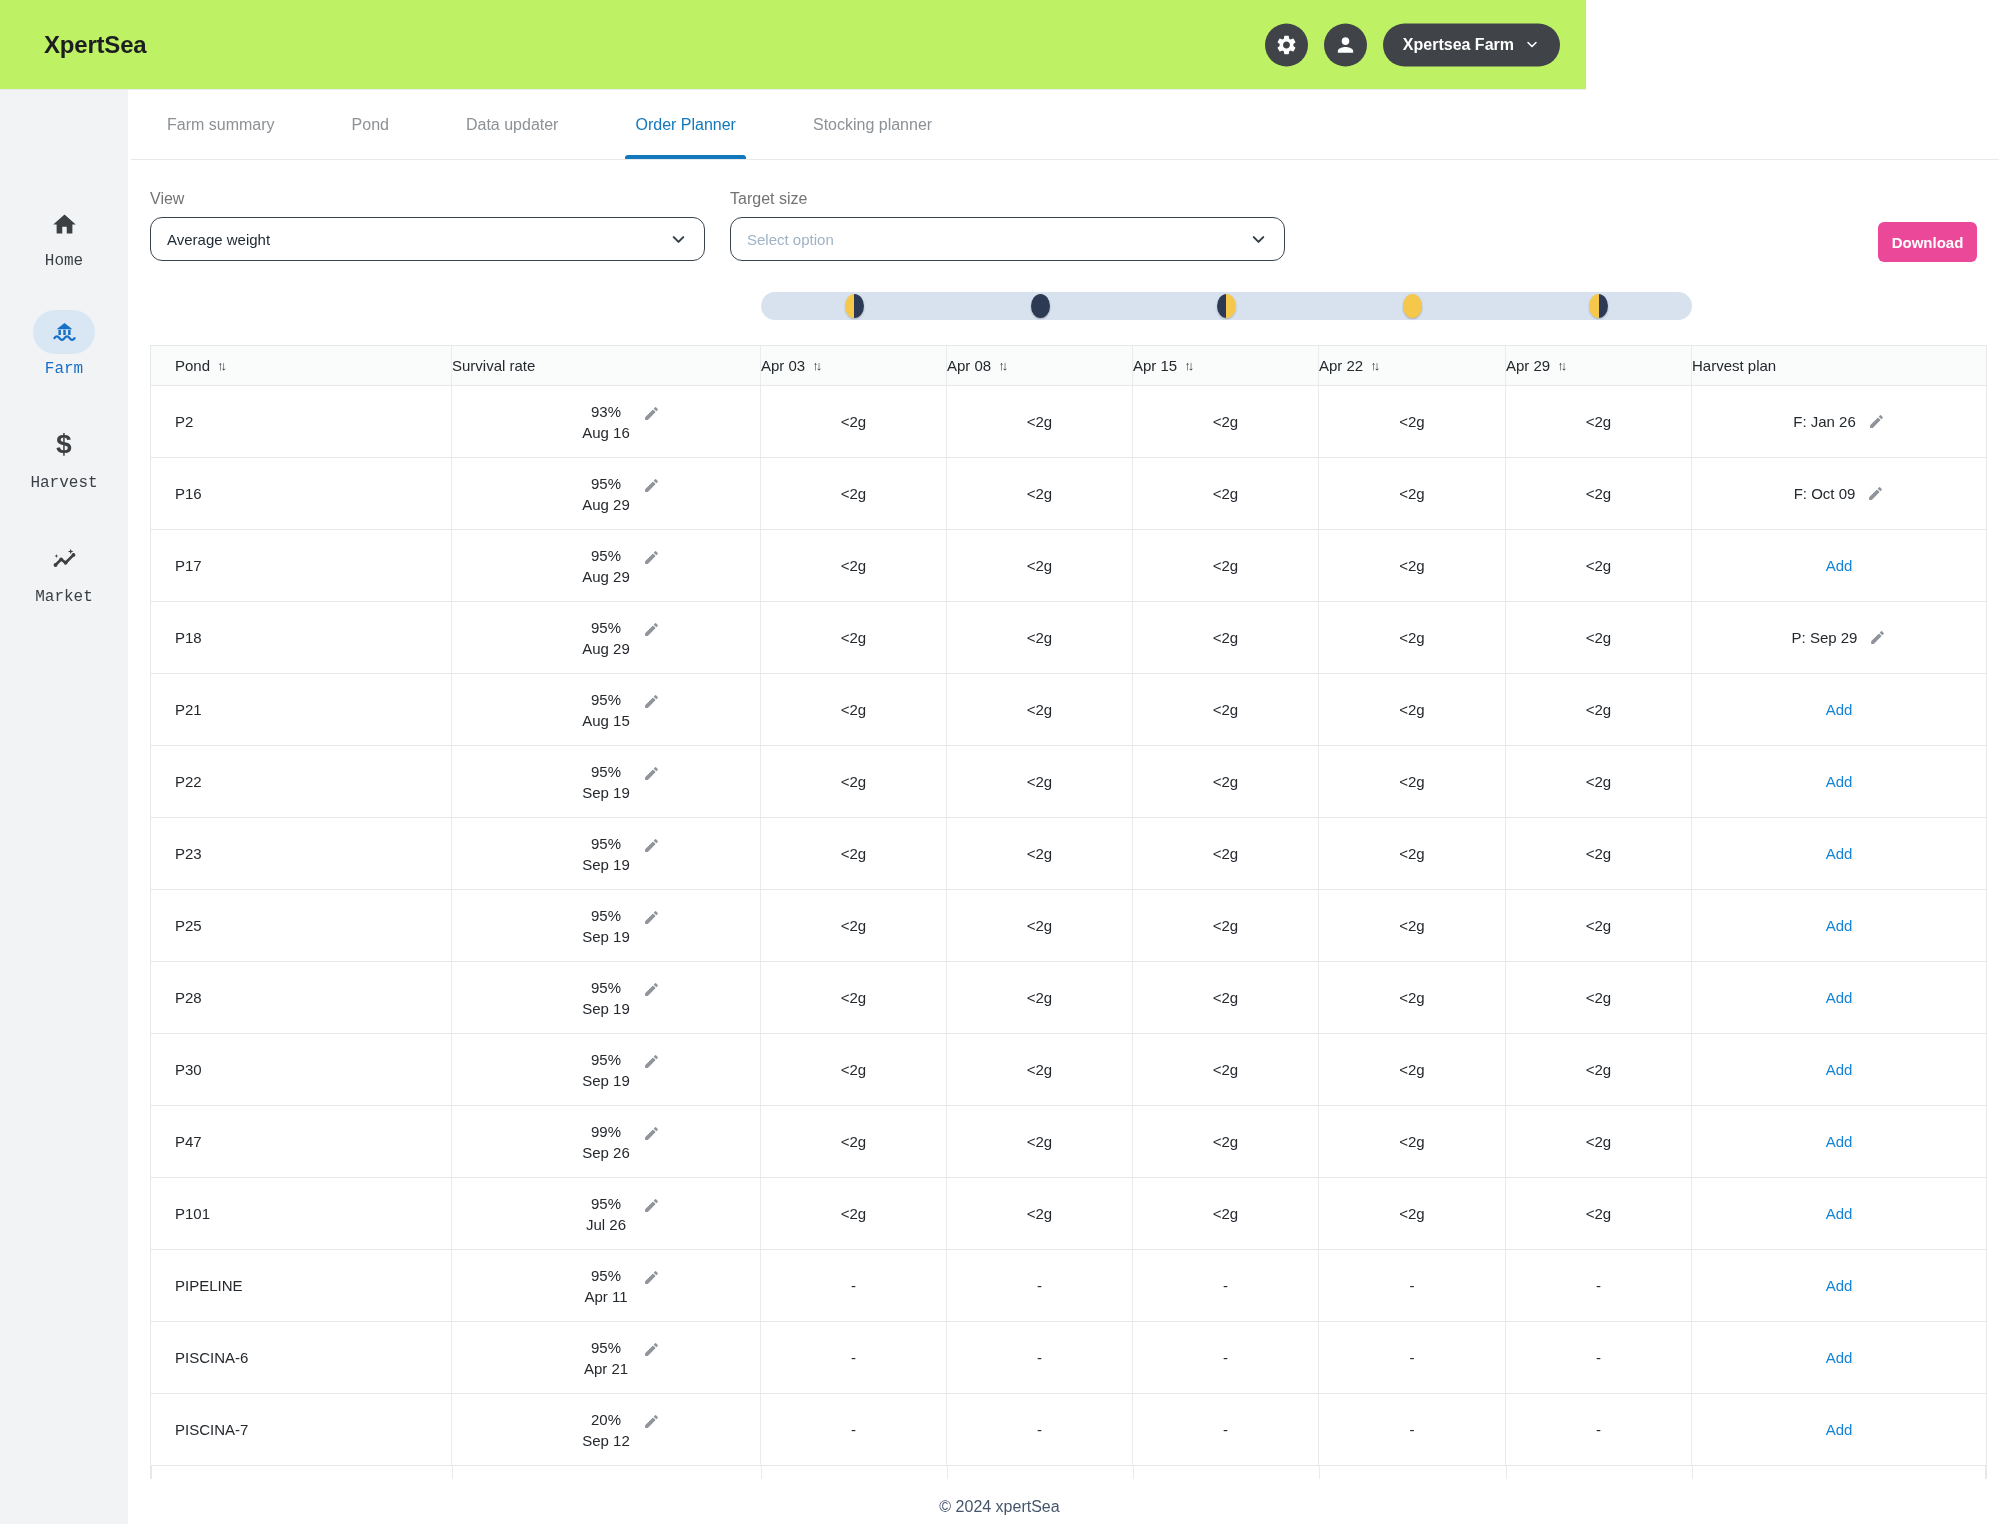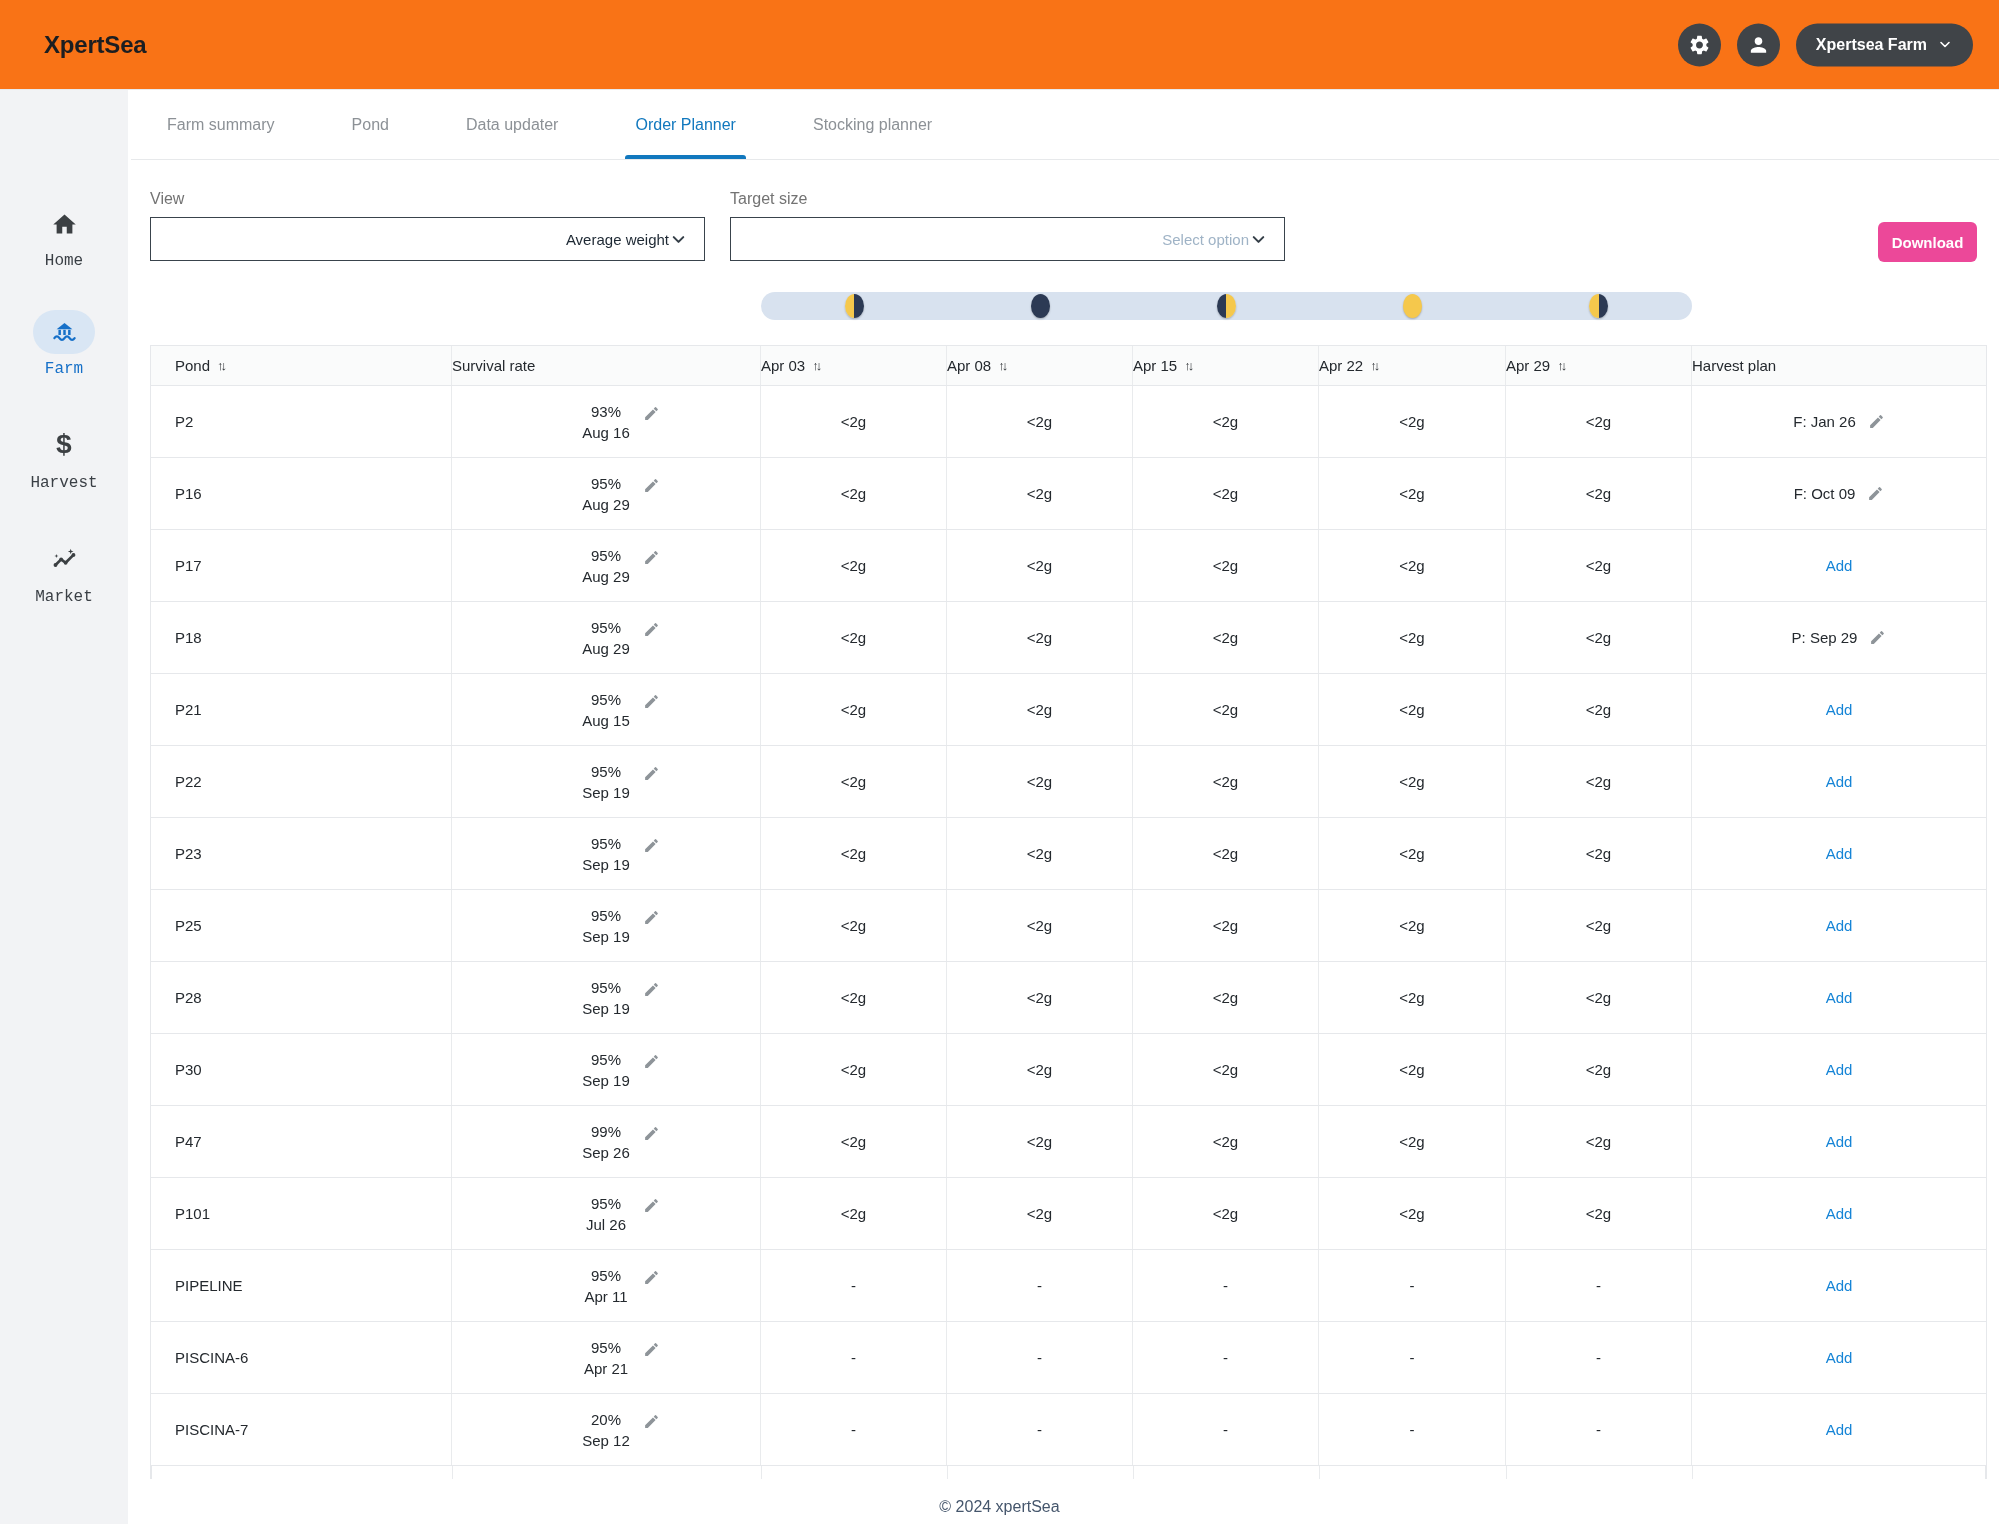--- a/index.html
+++ b/index.html
@@ -1,20 +1,20 @@
 <!DOCTYPE html>
 <html><head>
 <meta charset="utf-8">
 <style>
   * { margin:0; padding:0; box-sizing:border-box; }
   html,body { width:1999px; height:1524px; font-family:"Liberation Sans", sans-serif; background:#fff; overflow:hidden; }
   .page { position:relative; width:1999px; height:1524px; background:#fff; }
 
   
-  .topbar { position:absolute; top:0; left:0; width:1999px; height:90px; background:#f97316; border-bottom:1px solid #e8eaed; z-index:5; }
+  .topbar { position:absolute; top:0; left:0; width:1586px; height:90px; background:#bef264; border-bottom:1px solid #e8eaed; z-index:5; }
   .logo { position:absolute; left:44px; top:50%; transform:translateY(-50%); font-size:24px; font-weight:bold; color:#1c1e21; letter-spacing:-0.2px; }
   .topbar-right { position:absolute; right:26px; top:50%; transform:translateY(-50%); display:flex; align-items:center; gap:16px; }
   .circle-btn { width:43px; height:43px; border-radius:50%; background:#404448; display:flex; align-items:center; justify-content:center; border:none; cursor:pointer; }
   .circle-btn svg { width:23px; height:23px; fill:#fff; }
   .farm-pill { height:43px; background:#404448; border-radius:22px; border:none; color:#fff; display:flex; align-items:center; gap:10px; padding:0 20px; font-size:16px; font-weight:600; cursor:pointer; font-family:"Liberation Sans", sans-serif; }
   .farm-pill svg { width:16px; height:16px; stroke:#fff; fill:none; stroke-width:2.4; stroke-linecap:round; stroke-linejoin:round; }
 
   
   .sidebar { position:absolute; top:90px; left:0; width:128px; bottom:0; background:#f2f3f5;font-family:Liberation Mono, monospace; }
   .side-item { display:flex; flex-direction:column; align-items:center; cursor:pointer; }
@@ -32,21 +32,21 @@
   
   .main { position:absolute; left:128px; top:90px; right:0; bottom:0; background:#fff; }
 
   .tabs { position:absolute; top:0; left:3px; right:0; height:70px; display:flex; align-items:stretch; gap:77px; padding-left:36px; border-bottom:1px solid #e7e9eb; background:#fff; }
   .tab { display:flex; align-items:center; position:relative; font-size:16px; color:#8c9196; cursor:pointer; white-space:nowrap; }
   .tab.active { color:#1178be; }
   .tab.active::after { content:""; position:absolute; left:-10px; right:-10px; bottom:0; height:4px; background:#1178be; border-radius:3px 3px 0 0; }
 
   
   .field-label { font-size:16px; color:#737373; margin-bottom:9px; }
-  .select-box { width:555px; height:44px; border:1.5px solid #39434c; border-radius:0; background:#fff; display:flex; align-items:center; justify-content:flex-end; padding:16px 16px; cursor:pointer; }
+  .select-box { width:555px; height:44px; border:1.5px solid #39434c; border-radius:12px; background:#fff; display:flex; align-items:center; justify-content:space-between; padding:16px 16px; cursor:pointer; }
   .select-box .val { font-size:15px; color:#1d2833; }
   .select-box .val.placeholder { color:#9fb3c6; }
   .select-box svg { width:19px; height:19px; stroke:#343e47; fill:none; stroke-width:2.6; stroke-linecap:round; stroke-linejoin:round; }
   .view-group   { position:absolute; left:22px;  top:100px; }
   .target-group { position:absolute; left:602px; top:100px; }
   .download-btn { position:absolute; left:1750px; top:132px; width:99px; height:40px; background:#ec4899; color:#fff; font-size:15px; font-weight:600; border:none; border-radius:6px; cursor:pointer; font-family:"Liberation Sans", sans-serif; }
 
   
   .moonbar { position:absolute; left:633px; top:202px; width:931px; height:28px; background:#d8e2ef; border-radius:14px; display:flex; }
   .moon-slot { flex:1; display:flex; align-items:center; justify-content:center; }

